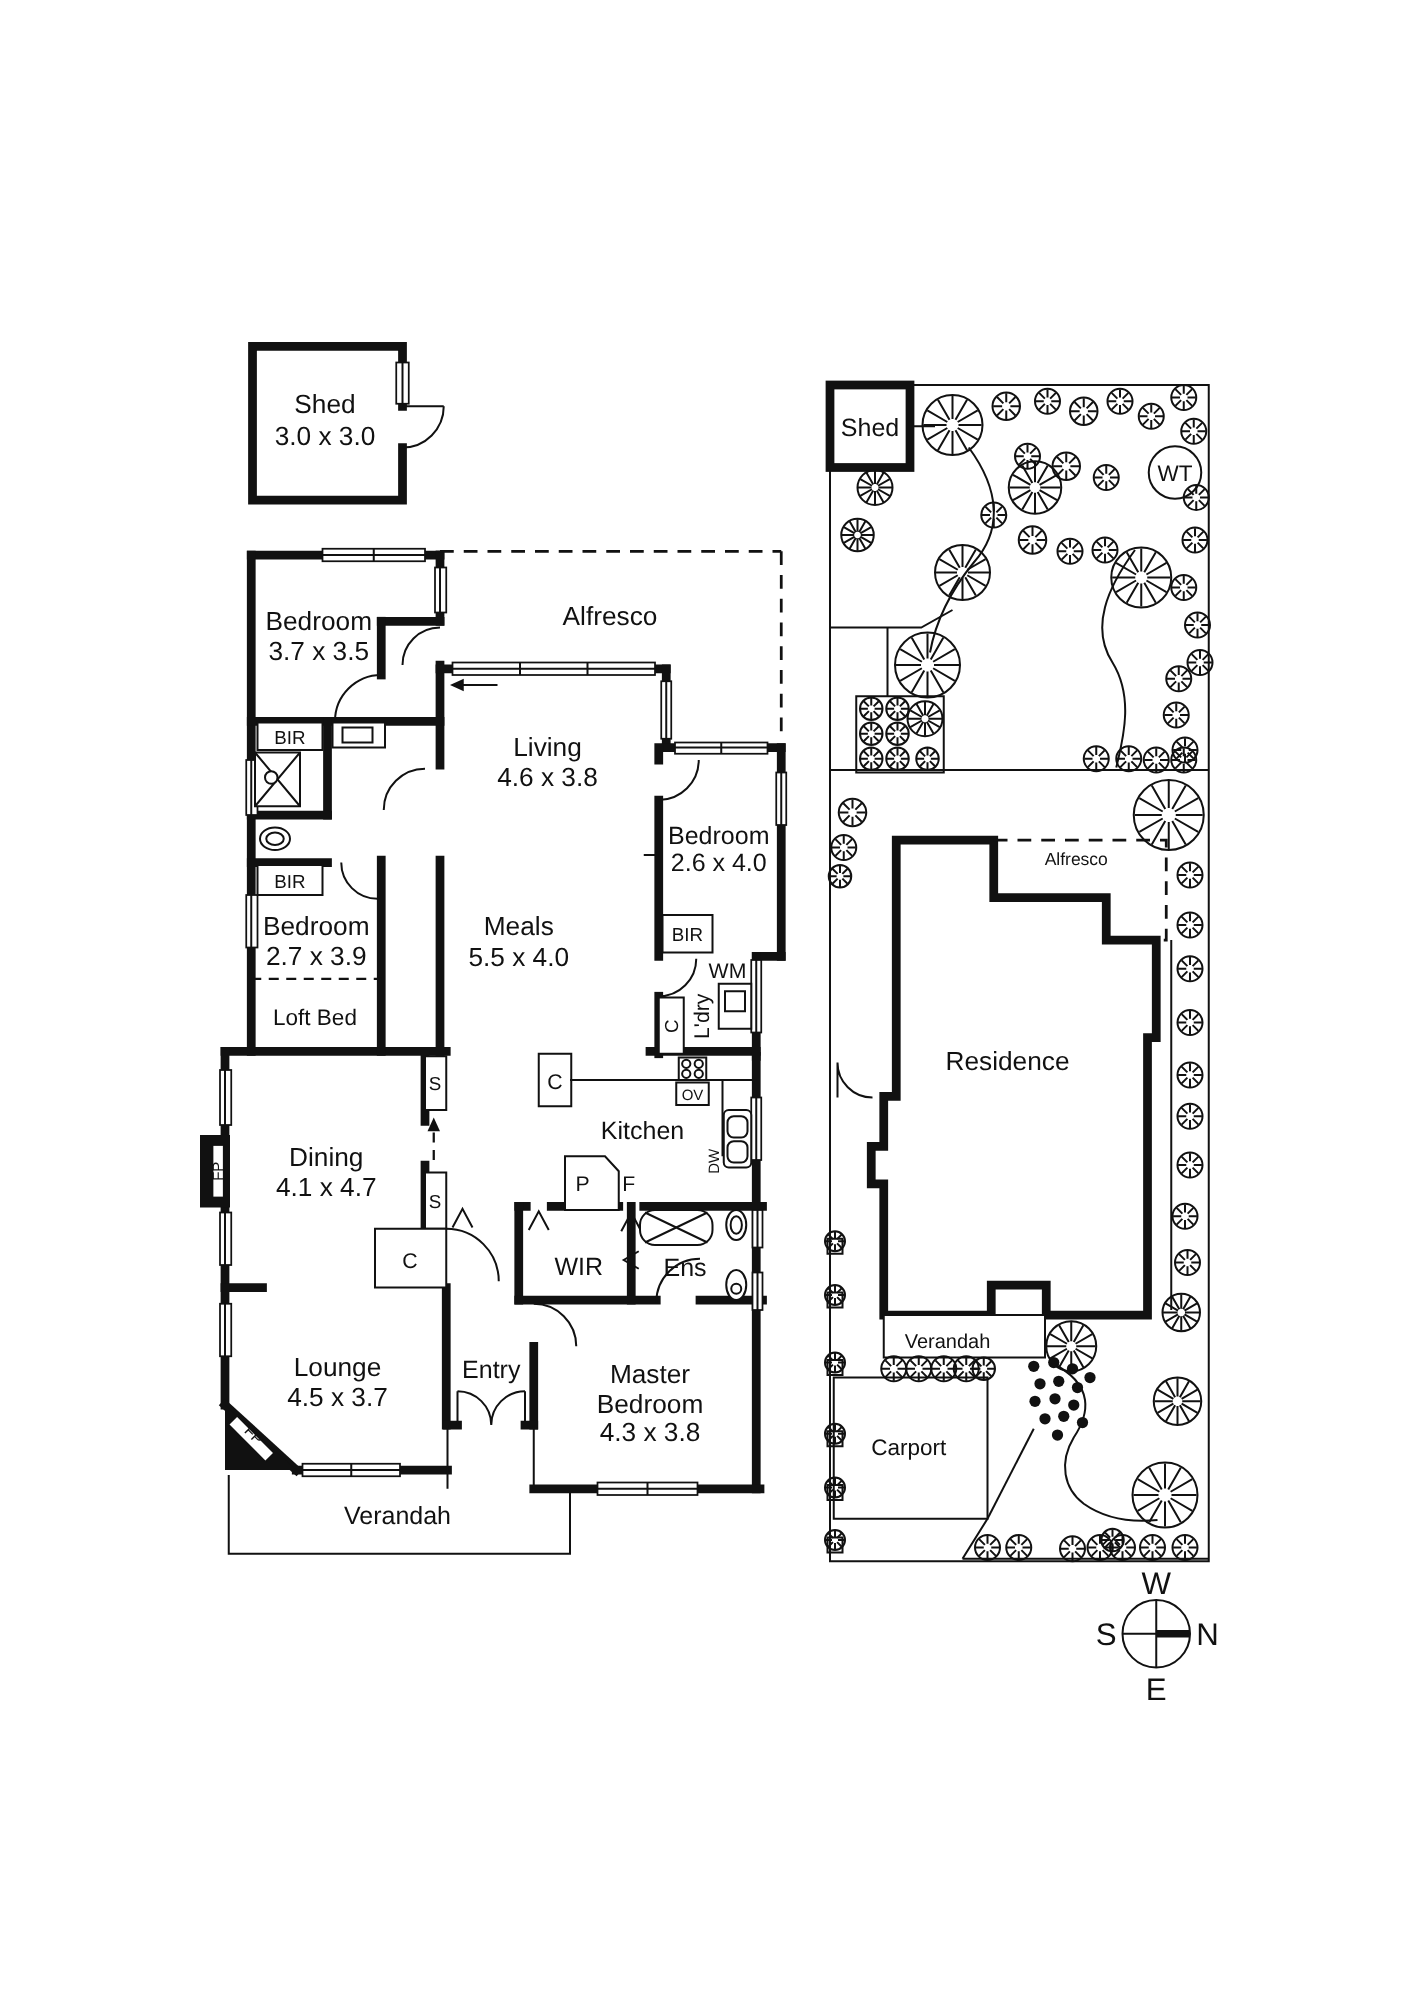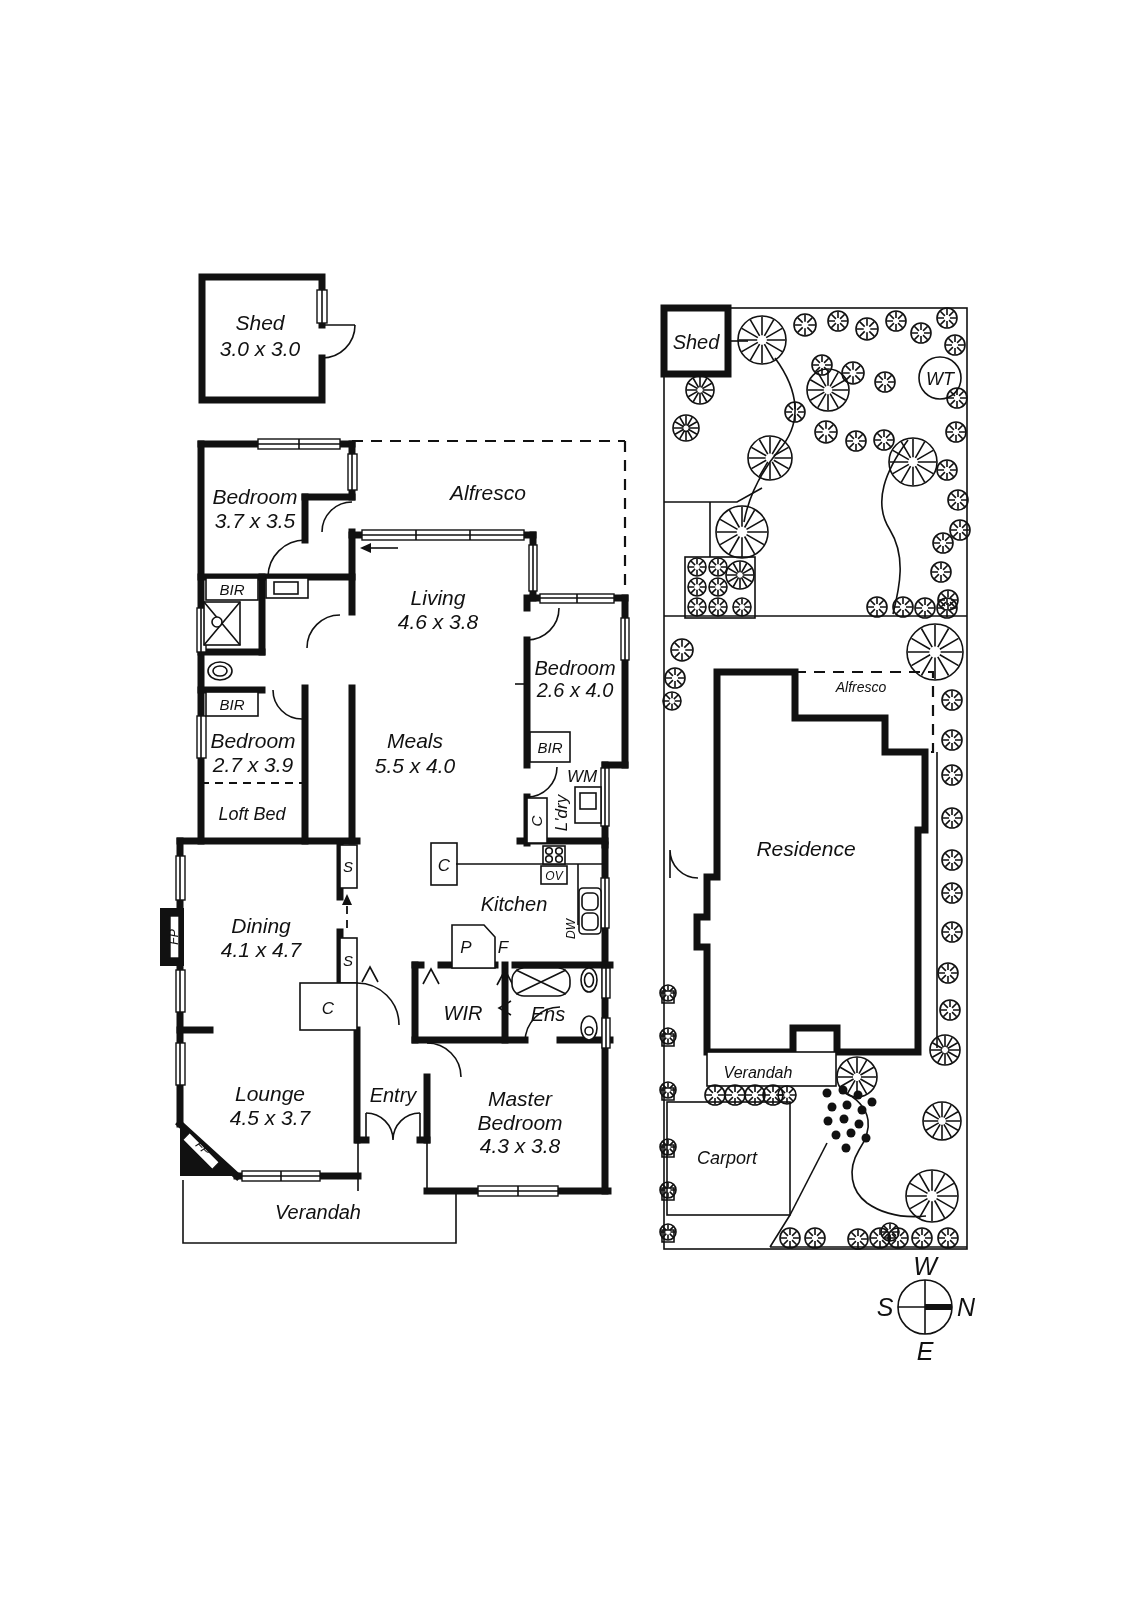--- a/index.html
+++ b/index.html
@@ -1,16 +1,16 @@
 <!DOCTYPE html>
 <html><head>
 <meta charset="utf-8">
 <style>
   html,body{margin:0;padding:0;background:#fff;}
-  .page{width:1131px;height:1600px;position:relative;background:#fff;overflow:hidden;font-style:italic;}
+  .page{width:1131px;height:1600px;position:relative;background:#fff;overflow:hidden;}
   svg{display:block;}
   text{font-family:"Liberation Sans","DejaVu Sans",sans-serif;fill:#111;}
   .wall{stroke:#111;stroke-width:7;fill:none;stroke-linecap:square;}
   .wallf{stroke:#111;stroke-width:7;fill:#fff;stroke-linecap:square;}
   .thin{stroke:#111;stroke-width:1.6;fill:none;}
   .thinf{stroke:#111;stroke-width:1.6;fill:#fff;}
   .win{fill:#fff;stroke:#111;stroke-width:1.4;}
   .arc{stroke:#111;stroke-width:1.6;fill:none;}
   .dash{stroke:#111;stroke-width:2.2;fill:none;stroke-dasharray:11 8;}
   .dash2{stroke:#111;stroke-width:1.8;fill:none;stroke-dasharray:8 6;}

